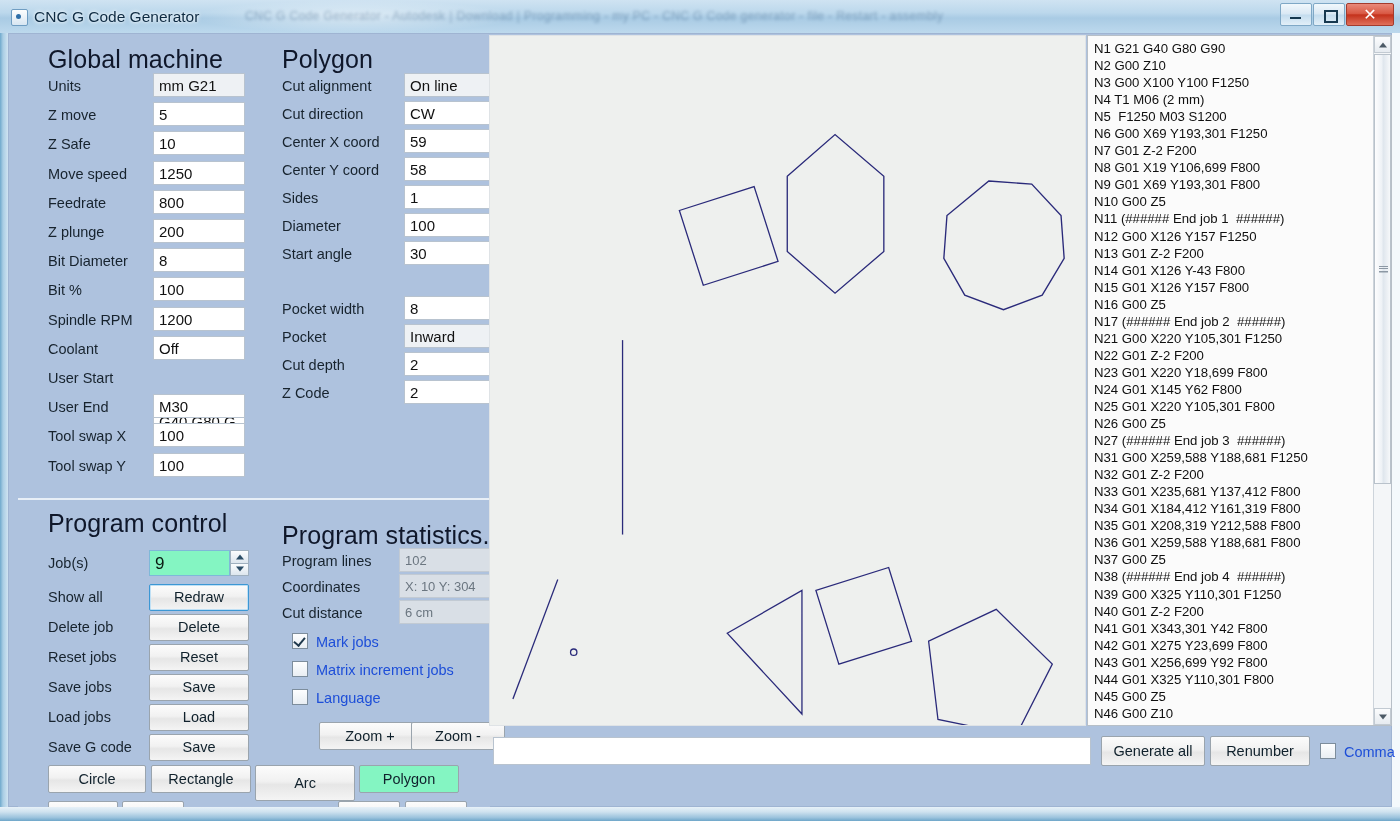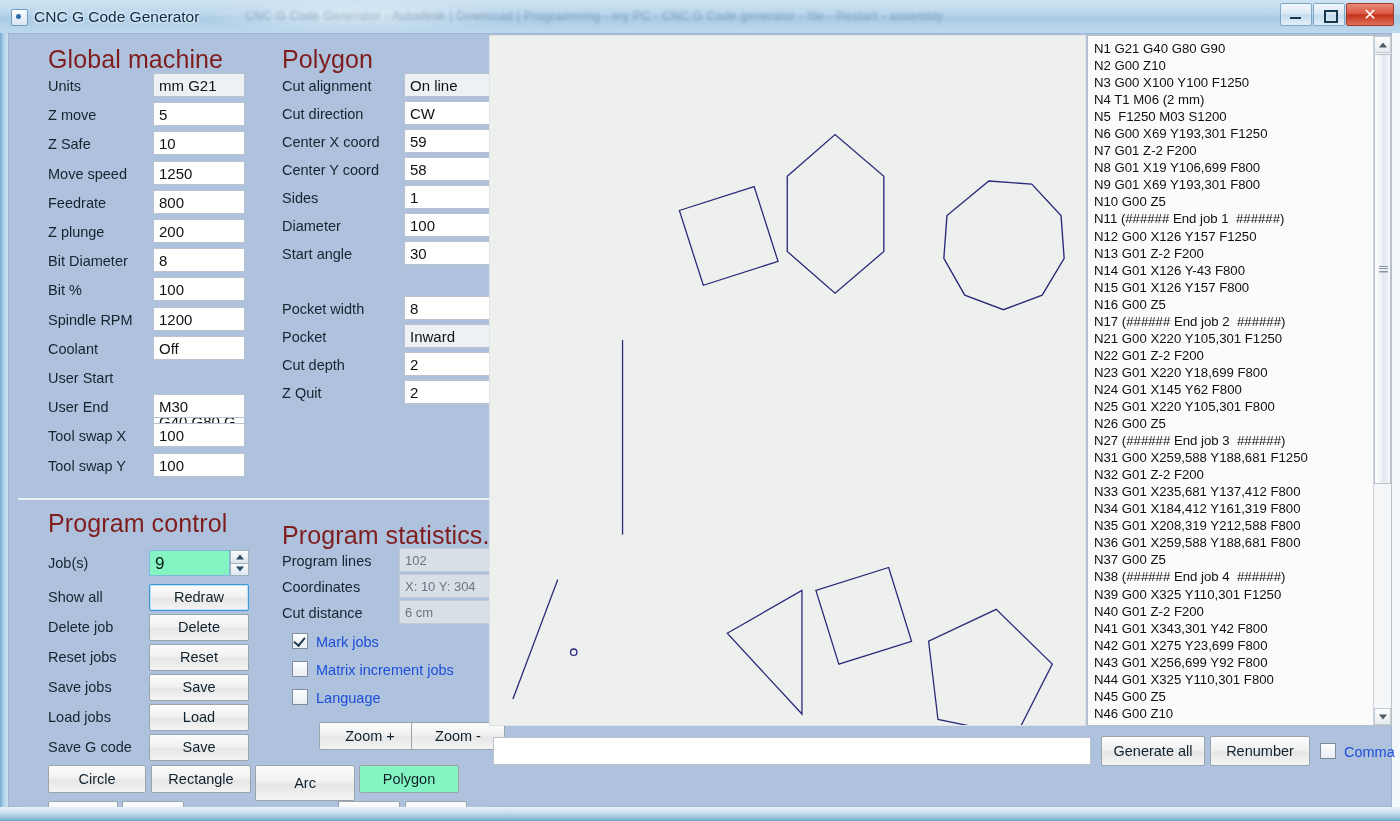--- a/index.html
+++ b/index.html
@@ -76,21 +76,21 @@
     background:linear-gradient(180deg,#e7f1f8 0%,#cfe2ef 35%,#9cc3dd 75%,#6ea6c9 100%);
   }
 
   
   .panel{position:absolute;background:#aec2de;}
   #panel-top{left:9px;top:1px;width:472px;height:462px;}
   #panel-bottom{left:9px;top:464px;width:472px;height:322px;
     border-top:2px solid #e8eff7;}
 
   h2.sect{
-    position:absolute;margin:0;font-weight:400;color:#7f1d1d;
+    position:absolute;margin:0;font-weight:400;color:#0f172a;
     font-size:25px;letter-spacing:.1px;
   }
 
   .row{position:absolute;height:26px;}
   .lbl{
     position:absolute;left:0;top:0;height:26px;line-height:26px;
     font-size:14.5px;color:#17232e;white-space:nowrap;
   }
   .fld{
     position:absolute;height:24px;line-height:24px;
@@ -333,21 +333,21 @@
             </div>
             <div class="row" style="left: 264px; top: 289px; width: 210px;">
               <div class="lbl">Pocket</div>
               <div class="fld shaded" style="left: 122px; top: 0px; width: 92px;">Inward</div>
             </div>
             <div class="row" style="left: 264px; top: 317px; width: 210px;">
               <div class="lbl">Cut depth</div>
               <div class="fld" style="left: 122px; top: 0px; width: 92px;">2</div>
             </div>
             <div class="row" style="left: 264px; top: 345px; width: 210px;">
-              <div class="lbl">Z Quit</div>
+              <div class="lbl">Z Code</div>
               <div class="fld" style="left: 122px; top: 0px; width: 92px;">2</div>
             </div>
           </div>
       </div>
 
       <div class="panel" id="panel-bottom">
         <h2 class="sect" style="left:30px;top:9px;">Program control</h2>
         <h2 class="sect" style="left:264px;top:9px;margin-top:12px;">Program statistics.</h2>
 
         <div class="row" style="left:30px;top:50px;width:200px;">

